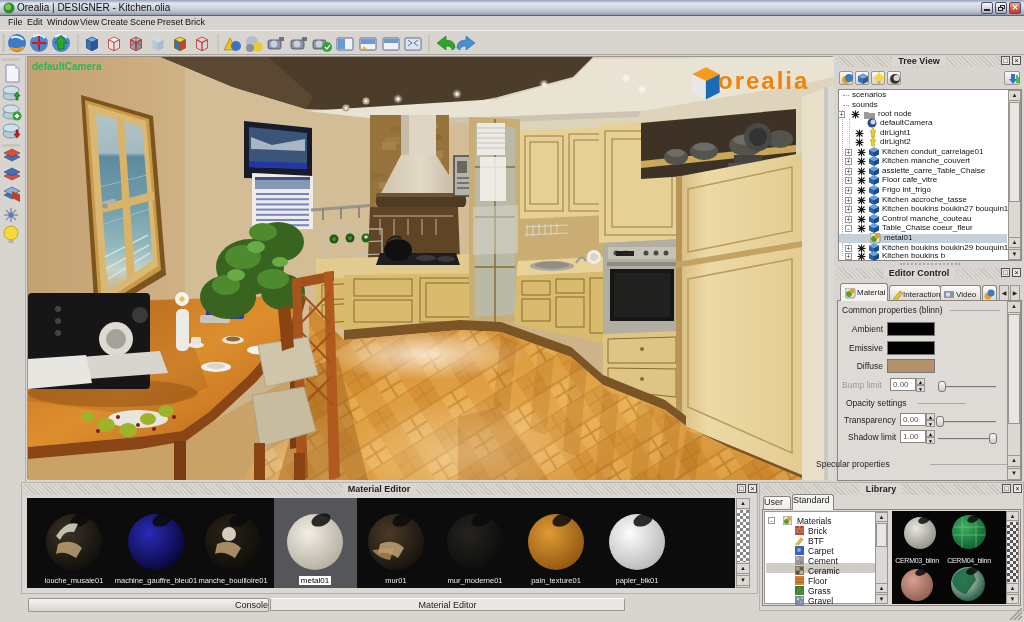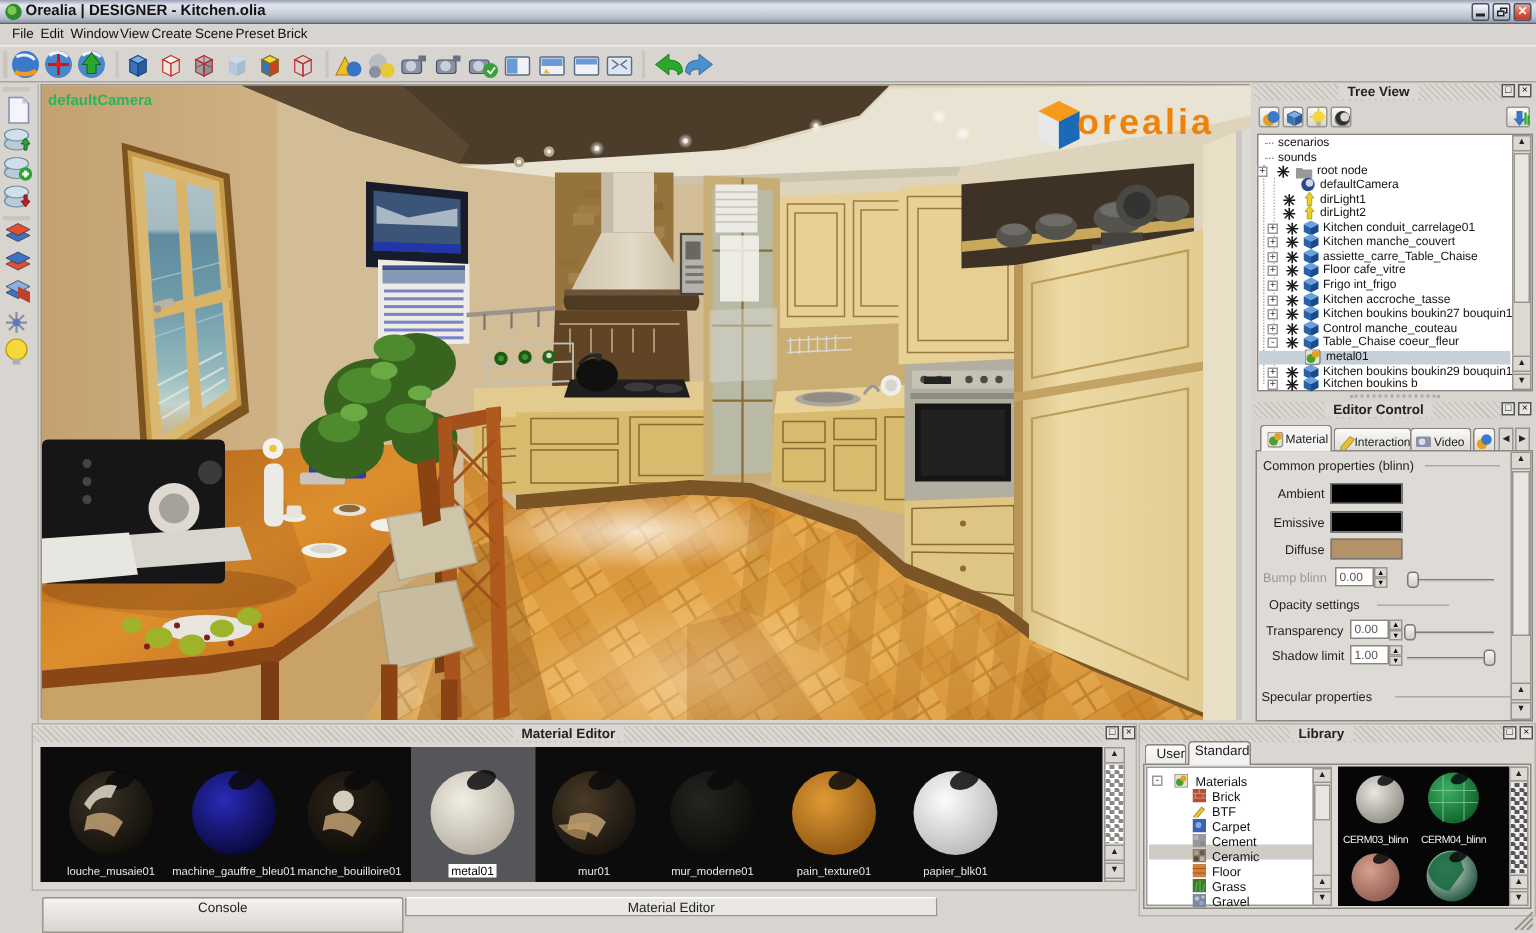--- a/index.html
+++ b/index.html
@@ -1,32 +1,32 @@
 <!DOCTYPE html>
 <html><head><meta charset="utf-8">
 <style>
 *{margin:0;padding:0;box-sizing:border-box}
 html,body{width:1024px;height:622px;overflow:hidden}
 body{position:relative;font-family:"Liberation Sans",sans-serif;background:#d8d5d0;font-size:11px}
 .abs{position:absolute}
 .titlebar{left:0;top:0;width:1024px;height:16px;background:linear-gradient(#97a1b2,#e3e6ee 22%,#cdd2dd 55%,#b7bdcc 80%,#8f98ab);border-bottom:1px solid #5a6378}
-.titlebar .txt{position:absolute;left:17px;top:2px;font-weight:bold;font-size:10px;color:#111}
+.titlebar .txt{position:absolute;left:17px;top:2px;font-weight:normal;font-size:10px;color:#111}
 .tbtn{position:absolute;top:2px;width:12px;height:12px;border:1px solid #4a5268;border-radius:2px;background:linear-gradient(#fdfdfe,#c9cedb 60%,#aab1c3);font-size:8px;line-height:10px;text-align:center;color:#222;font-weight:bold}
 .tbtn.close{background:linear-gradient(#f0a08a,#d95540 60%,#c03a28);color:#fff}
 .menubar{left:0;top:17px;width:1024px;height:13px;background:#d8d5d0;color:#111;font-size:9px}
 .menubar span{position:absolute;top:0px}
 .toolbar{left:0;top:30px;width:1024px;height:25px;background:#d8d5d0;border-bottom:1px solid #a8a49e;border-top:1px solid #efedea}
 .ltb{left:0;top:56px;width:26px;height:427px;background:#d8d5d0;border-right:1px solid #b5b1ab}
 .phdr{position:absolute;height:11px;background:#dbd8d3;background-image:repeating-linear-gradient(45deg,#c6c3bd 0 1px,transparent 1px 3px);font-size:9px;color:#222;text-align:center;line-height:11px}
 .phdr b{background:#dbd8d3;padding:0 6px;font-weight:bold}
 .pbtn{position:absolute;width:9px;height:9px;border:1px solid #555;background:#e8e6e2;font-size:7px;line-height:7px;text-align:center;color:#111}
 .white{background:#fff;border:1px solid #808080;border-right-color:#fff;border-bottom-color:#fff}
 .sb{background:#dcd9d4;border:1px solid #9a968f}
 .arr{font-size:6px;line-height:9px;text-align:center;color:#222}
-.tab{position:absolute;border:1px solid #8a867f;border-bottom:none;border-radius:3px 3px 0 0;background:linear-gradient(#fbfbfa,#dbd8d3);font-size:9px;text-align:right;color:#222}
+.tab{position:absolute;border:1px solid #8a867f;border-bottom:none;border-radius:3px 3px 0 0;background:linear-gradient(#fbfbfa,#dbd8d3);font-size:9px;text-align:left;color:#222}
 .trow{position:absolute;white-space:nowrap;font-size:9px;color:#111}
 svg{display:block}
 </style></head><body>
 
 <div class="abs titlebar">
   <svg class="abs" style="left:3px;top:2px" width="12" height="12">
       <circle cx="6" cy="6" r="5.5" fill="#2e8b2e"></circle>
       <circle cx="5" cy="5" r="3" fill="#7ec850"></circle>
     </svg>
   <span class="txt">Orealia | DESIGNER - Kitchen.olia</span>
@@ -935,41 +935,41 @@
 <div class="abs sb arr" style="left:1010px;top:285px;width:10px;height:16px;line-height:15px">▶</div>
 <div class="abs" style="left:837px;top:300px;width:185px;height:181px;border:1px solid #8a867f;background:#dedbd6"></div>
 <div class="abs" style="left:842px;top:305px;font-size:8.5px;color:#222">Common properties (blinn)</div>
 <div class="abs" style="left:950px;top:310px;width:50px;border-top:1px solid #aaa"></div>
 <div class="abs" style="left:845px;top:324px;width:38px;text-align:right;font-size:8.5px;color:#222">Ambient</div>
 <div class="abs" style="left:887px;top:322px;width:48px;height:14px;background:#000;border:1px solid #777"></div>
 <div class="abs" style="left:845px;top:343px;width:38px;text-align:right;font-size:8.5px;color:#222">Emissive</div>
 <div class="abs" style="left:887px;top:341px;width:48px;height:14px;background:#000;border:1px solid #777"></div>
 <div class="abs" style="left:845px;top:361px;width:38px;text-align:right;font-size:8.5px;color:#222">Diffuse</div>
 <div class="abs" style="left:887px;top:359px;width:48px;height:14px;background:#b3926a;border:1px solid #777"></div>
-<div class="abs" style="left:842px;top:380px;font-size:8.5px;color:#999">Bump blinn</div>
+<div class="abs" style="left:842px;top:380px;font-size:8.5px;color:#999">Bump limit</div>
 <div class="abs" style="left:890px;top:378px;width:26px;height:13px;background:#fff;border:1px solid #8a867f;font-size:8px;color:#555;padding:1px 2px">0.00</div>
 <div class="abs sb" style="left:916px;top:378px;width:9px;height:7px;font-size:5px;text-align:center;line-height:6px">▲</div>
 <div class="abs sb" style="left:916px;top:385px;width:9px;height:7px;font-size:5px;text-align:center;line-height:6px">▼</div>
 <div class="abs" style="left:940px;top:386px;width:56px;border-top:2px groove #cfccc6"></div>
 <div class="abs" style="left:938px;top:381px;width:8px;height:11px;background:linear-gradient(#f8f7f5,#d0cdc7);border:1px solid #777;border-radius:3px"></div>
 <div class="abs" style="left:846px;top:398px;font-size:8.5px;color:#222">Opacity settings</div>
 <div class="abs" style="left:918px;top:403px;width:48px;border-top:1px solid #aaa"></div>
 <div class="abs" style="left:844px;top:415px;font-size:8.5px;color:#222">Transparency</div>
 <div class="abs" style="left:900px;top:413px;width:26px;height:13px;background:#fff;border:1px solid #8a867f;font-size:8px;color:#555;padding:1px 2px">0.00</div>
 <div class="abs sb" style="left:926px;top:413px;width:9px;height:7px;font-size:5px;text-align:center;line-height:6px">▲</div>
 <div class="abs sb" style="left:926px;top:420px;width:9px;height:7px;font-size:5px;text-align:center;line-height:6px">▼</div>
 <div class="abs" style="left:938px;top:421px;width:58px;border-top:2px groove #cfccc6"></div>
 <div class="abs" style="left:936px;top:416px;width:8px;height:11px;background:linear-gradient(#f8f7f5,#d0cdc7);border:1px solid #777;border-radius:3px"></div>
 <div class="abs" style="left:848px;top:432px;font-size:8.5px;color:#222">Shadow limit</div>
 <div class="abs" style="left:900px;top:430px;width:26px;height:13px;background:#fff;border:1px solid #8a867f;font-size:8px;color:#555;padding:1px 2px">1.00</div>
 <div class="abs sb" style="left:926px;top:430px;width:9px;height:7px;font-size:5px;text-align:center;line-height:6px">▲</div>
 <div class="abs sb" style="left:926px;top:437px;width:9px;height:7px;font-size:5px;text-align:center;line-height:6px">▼</div>
 <div class="abs" style="left:938px;top:438px;width:58px;border-top:2px groove #cfccc6"></div>
 <div class="abs" style="left:989px;top:433px;width:8px;height:11px;background:linear-gradient(#f8f7f5,#d0cdc7);border:1px solid #777;border-radius:3px"></div>
-<div class="abs" style="left:841px;top:459px;font-size:8.5px;color:#222">Specular properties</div>
+<div class="abs" style="left:816px;top:459px;font-size:8.5px;color:#222">Specular properties</div>
 <div class="abs" style="left:930px;top:464px;width:84px;border-top:1px solid #aaa"></div>
 <div class="abs sb" style="left:1007px;top:301px;width:14px;height:179px"></div>
 <div class="abs sb arr" style="left:1007px;top:301px;width:14px;height:12px">▲</div>
 <div class="abs" style="left:1008px;top:314px;width:12px;height:110px;background:#e8e6e2;border:1px solid #9a968f"></div>
 <div class="abs sb arr" style="left:1007px;top:455px;width:14px;height:12px">▲</div>
 <div class="abs sb arr" style="left:1007px;top:468px;width:14px;height:12px">▼</div>
 <div class="abs" style="left:21px;top:482px;width:737px;height:112px;background:#dbd8d3;border:1px solid #b5b1ab"></div>
 <div class="abs phdr" style="left:22px;top:484px;width:714px"><b>Material Editor</b></div>
 <div class="pbtn" style="left:737px;top:484px">□</div>
 <div class="pbtn" style="left:748px;top:484px">×</div>
@@ -1192,21 +1192,21 @@
     <path d="M60,70 a17,17 0 0 1 20,-13 l4,12 -10,14 a17,17 0 0 1 -14,-13 z" fill="#1a6a40" opacity="0.9"></path>
     <ellipse cx="80" cy="60" rx="6" ry="3.5" fill="#0a0a0a" opacity="0.85" transform="rotate(-20 80 60)"></ellipse>
   </svg>
 <div class="abs" style="left:894px;top:557px;width:46px;font-size:7px;color:#eee;text-align:center;letter-spacing:-0.3px">CERM03_blinn</div>
 <div class="abs" style="left:945px;top:557px;width:48px;font-size:7px;color:#eee;text-align:center;letter-spacing:-0.3px">CERM04_blinn</div>
 <div class="abs sb" style="left:1006px;top:511px;width:13px;height:93px"></div>
 <div class="abs sb arr" style="left:1006px;top:511px;width:13px;height:10px">▲</div>
 <div class="abs" style="left:1007px;top:522px;width:11px;height:60px;background:repeating-conic-gradient(#555 0 25%,#eee 0 50%) 0 0/6px 6px"></div>
 <div class="abs sb arr" style="left:1006px;top:583px;width:13px;height:10px">▲</div>
 <div class="abs sb arr" style="left:1006px;top:594px;width:13px;height:10px">▼</div>
-<div class="abs" style="left:28px;top:598px;width:241px;height:24px;border:1px solid #9a968f;border-radius:2px 2px 0 0;background:linear-gradient(#f4f3f1,#d8d5d0);font-size:9px;text-align:center;color:#222;line-height:13px">Console</div>
+<div class="abs" style="left:28px;top:598px;width:241px;height:14px;border:1px solid #9a968f;border-radius:2px 2px 0 0;background:linear-gradient(#f4f3f1,#d8d5d0);font-size:9px;text-align:right;color:#222;line-height:13px">Console</div>
 <div class="abs" style="left:270px;top:598px;width:355px;height:13px;border:1px solid #9a968f;border-top:1px solid #fff;border-radius:2px 2px 0 0;background:#e9e7e3;font-size:9px;text-align:center;color:#222;line-height:13px">Material Editor</div>
 <svg class="abs" style="left:1008px;top:608px" width="14" height="12">
     <g stroke="#9a968f" stroke-width="1.5">
       <line x1="2" y1="12" x2="14" y2="0"></line>
       <line x1="6" y1="12" x2="14" y2="4"></line>
       <line x1="10" y1="12" x2="14" y2="8"></line>
     </g>
   </svg>
 
 </body></html>

